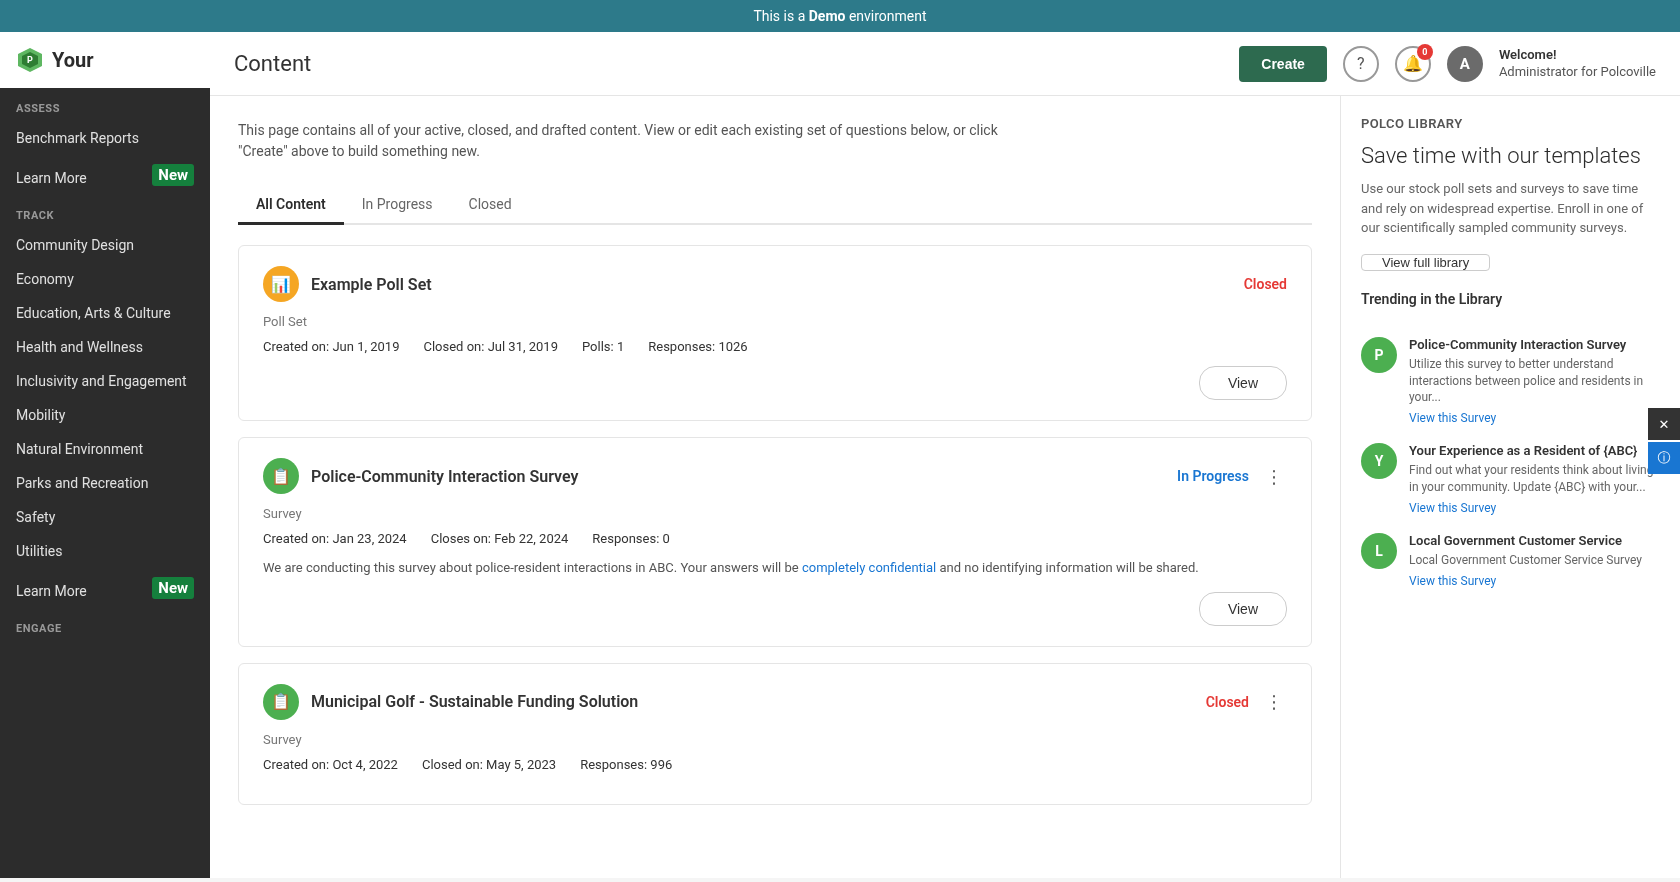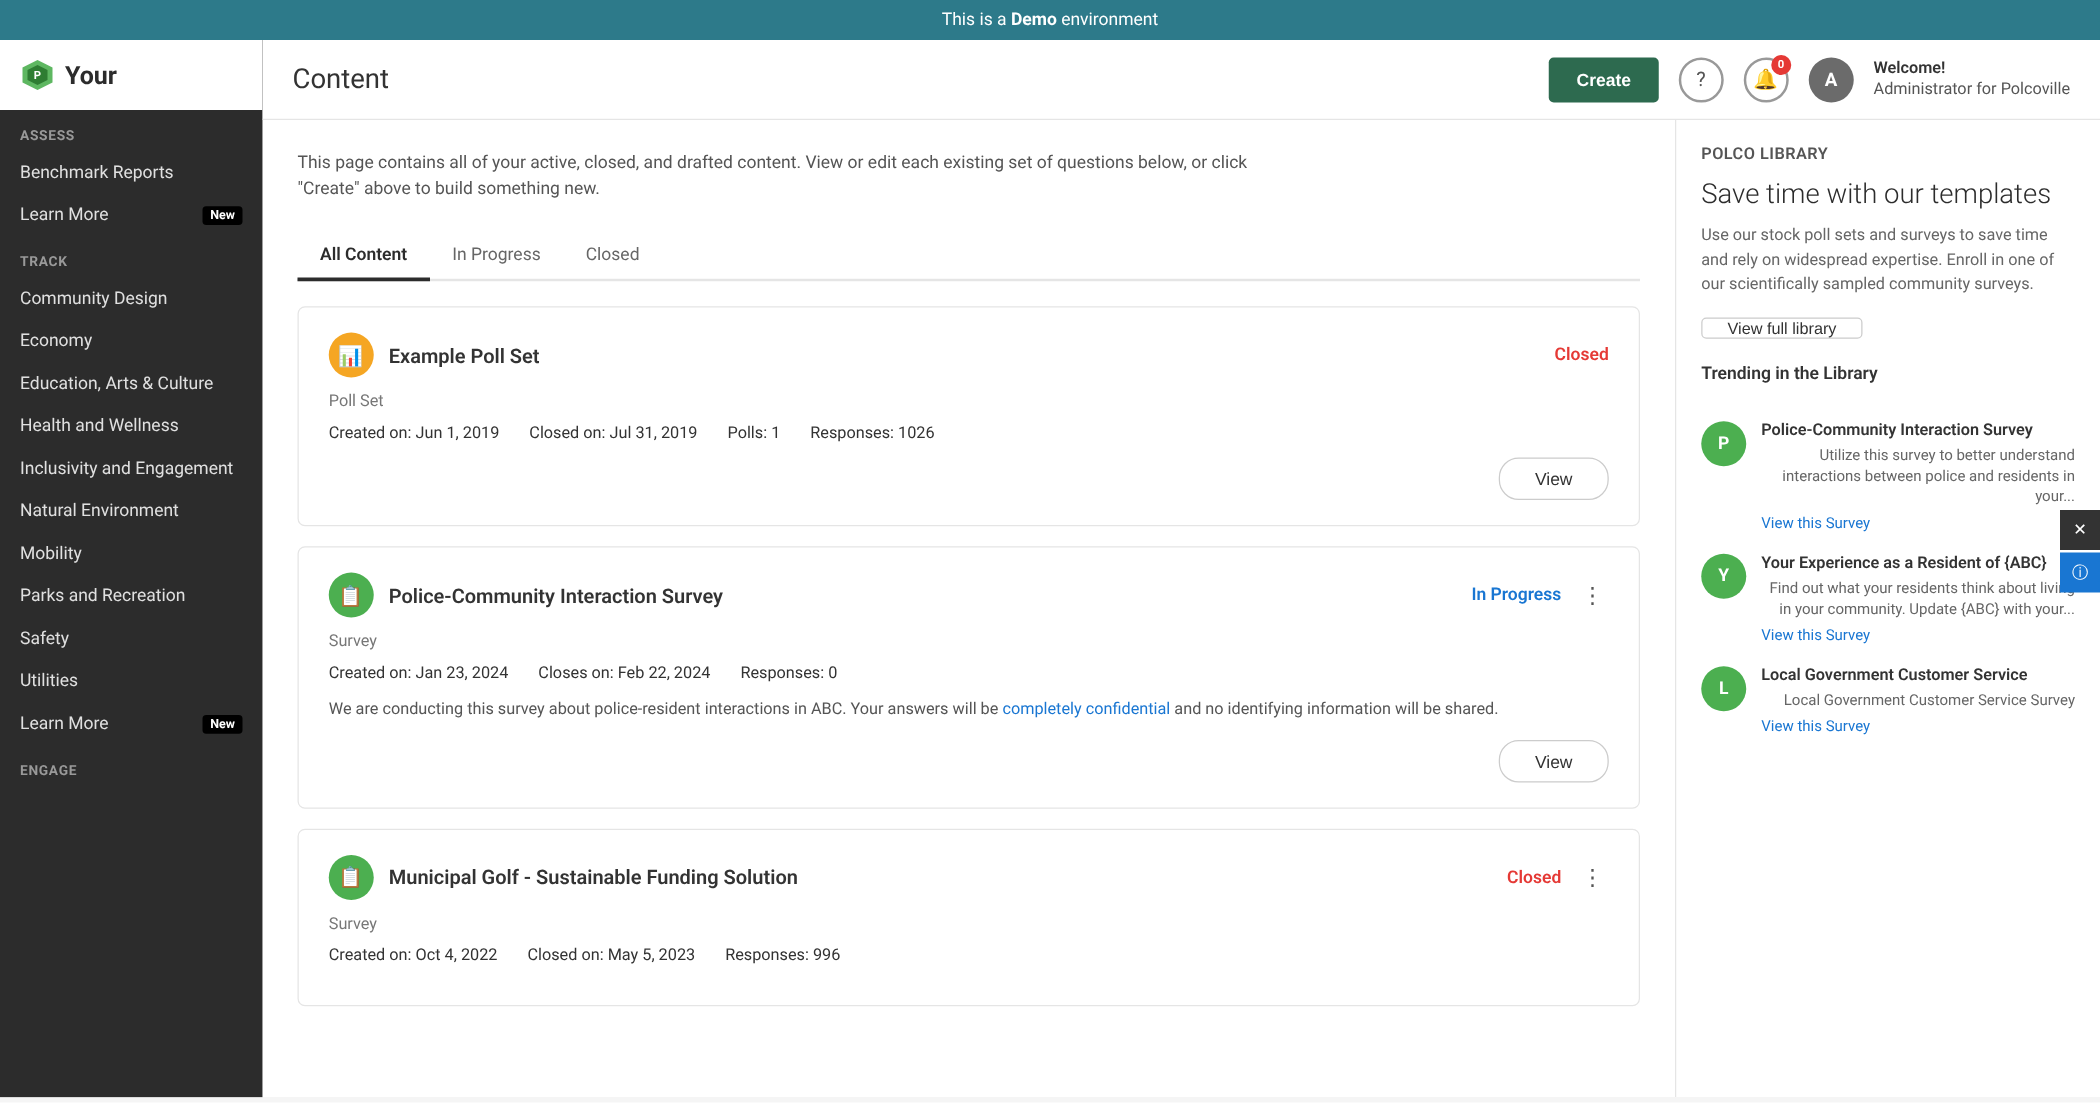--- a/index.html
+++ b/index.html
@@ -57,23 +57,23 @@
       display: flex;
       align-items: flex-end;
       justify-content: space-between;
       padding: 9px 16px;
       cursor: pointer;
       font-size: 14px;
       color: #e0e0e0;
     }
     .sidebar-item-label { flex: 1; }
     .new-badge {
-      background: #000000;
-      color: white;
-      font-size: 10px;
+      background: #15803d;
+      color: white;
+      font-size: 15px;
       font-weight: 700;
       padding: 2px 6px;
       border-radius: 3px;
     }
 
     
     .main-area {
       flex: 1;
       display: flex;
       flex-direction: column;
@@ -351,21 +351,20 @@
       font-size: 13px;
       font-weight: 600;
       color: #333;
       margin-bottom: 4px;
     }
     .trending-item-desc {
       font-size: 12px;
       color: #666;
       line-height: 1.4;
       margin-bottom: 5px;
-      text-align: right;
     }
     .view-survey-link {
       font-size: 12px;
       color: #1976d2;
       cursor: pointer;
     }
 
     
     .floating-side {
       position: fixed;
@@ -427,24 +426,24 @@
     <div class="sidebar-item">
       <span class="sidebar-item-label">Education, Arts &amp; Culture</span>
     </div>
     <div class="sidebar-item">
       <span class="sidebar-item-label">Health and Wellness</span>
     </div>
     <div class="sidebar-item">
       <span class="sidebar-item-label">Inclusivity and Engagement</span>
     </div>
     <div class="sidebar-item">
+      <span class="sidebar-item-label">Mobility</span>
+    </div>
+    <div class="sidebar-item">
       <span class="sidebar-item-label">Natural Environment</span>
-    </div>
-    <div class="sidebar-item">
-      <span class="sidebar-item-label">Mobility</span>
     </div>
     <div class="sidebar-item">
       <span class="sidebar-item-label">Parks and Recreation</span>
     </div>
     <div class="sidebar-item">
       <span class="sidebar-item-label">Safety</span>
     </div>
     <div class="sidebar-item">
       <span class="sidebar-item-label">Utilities</span>
     </div>

